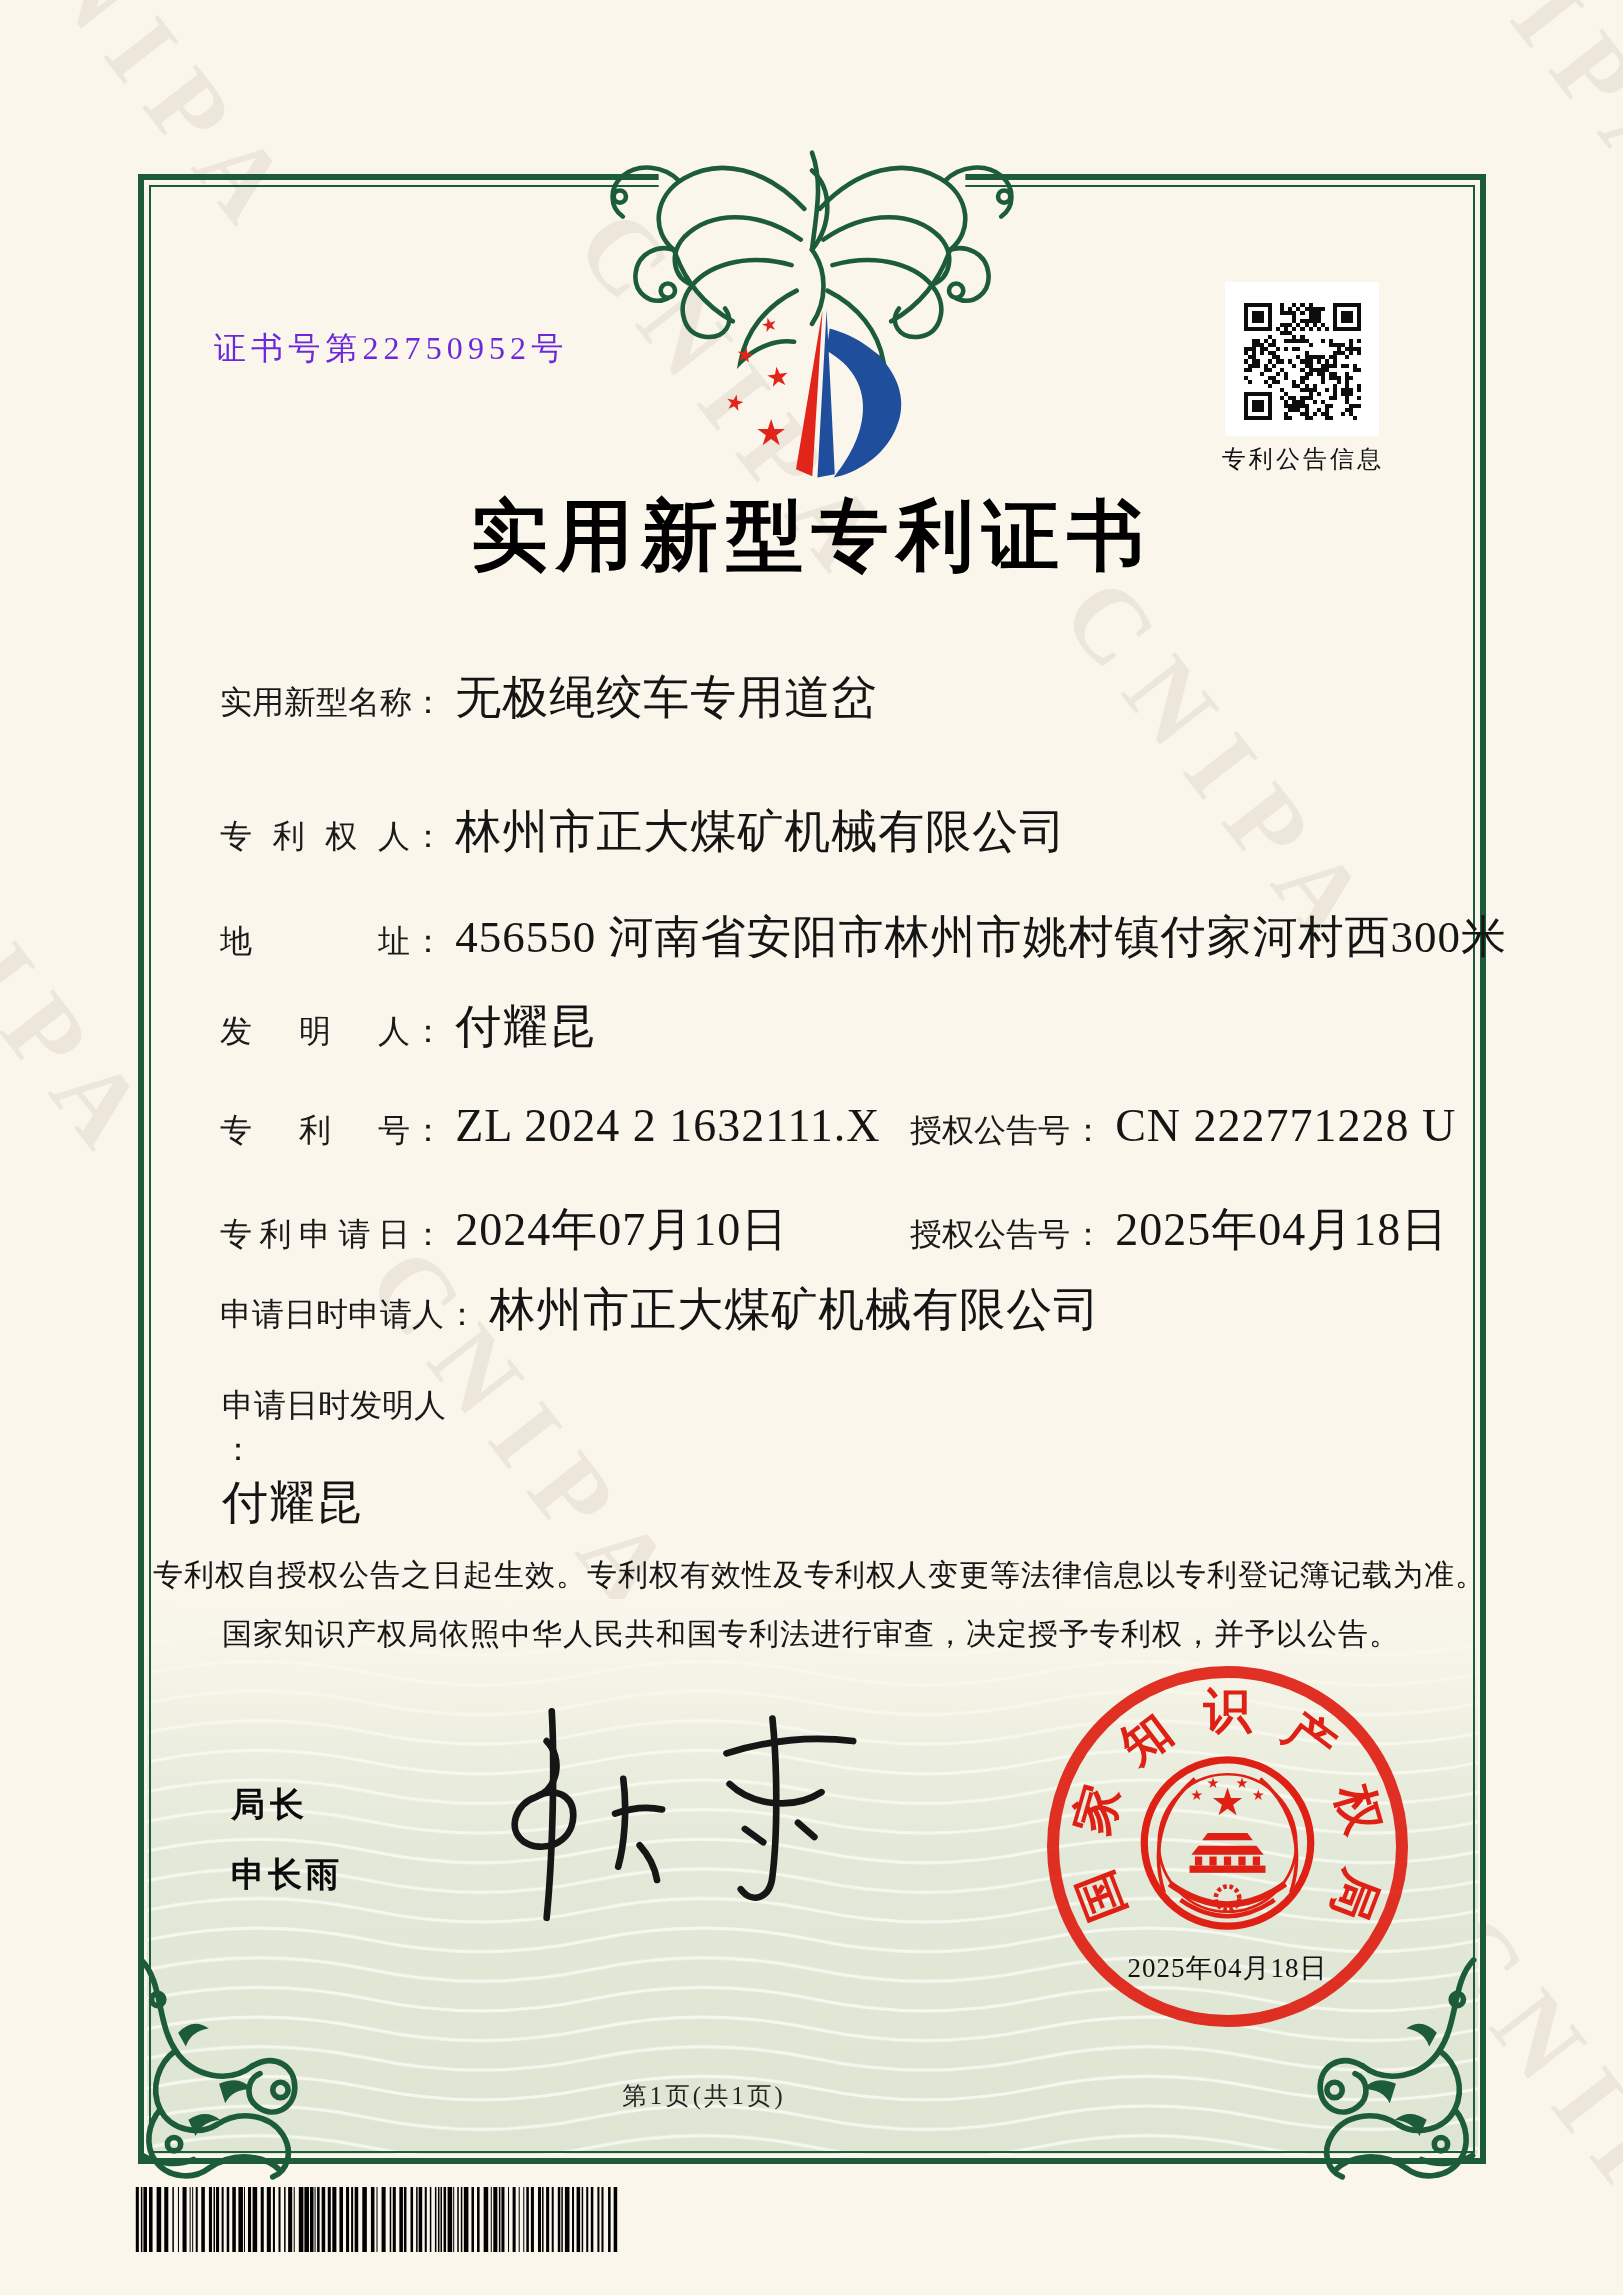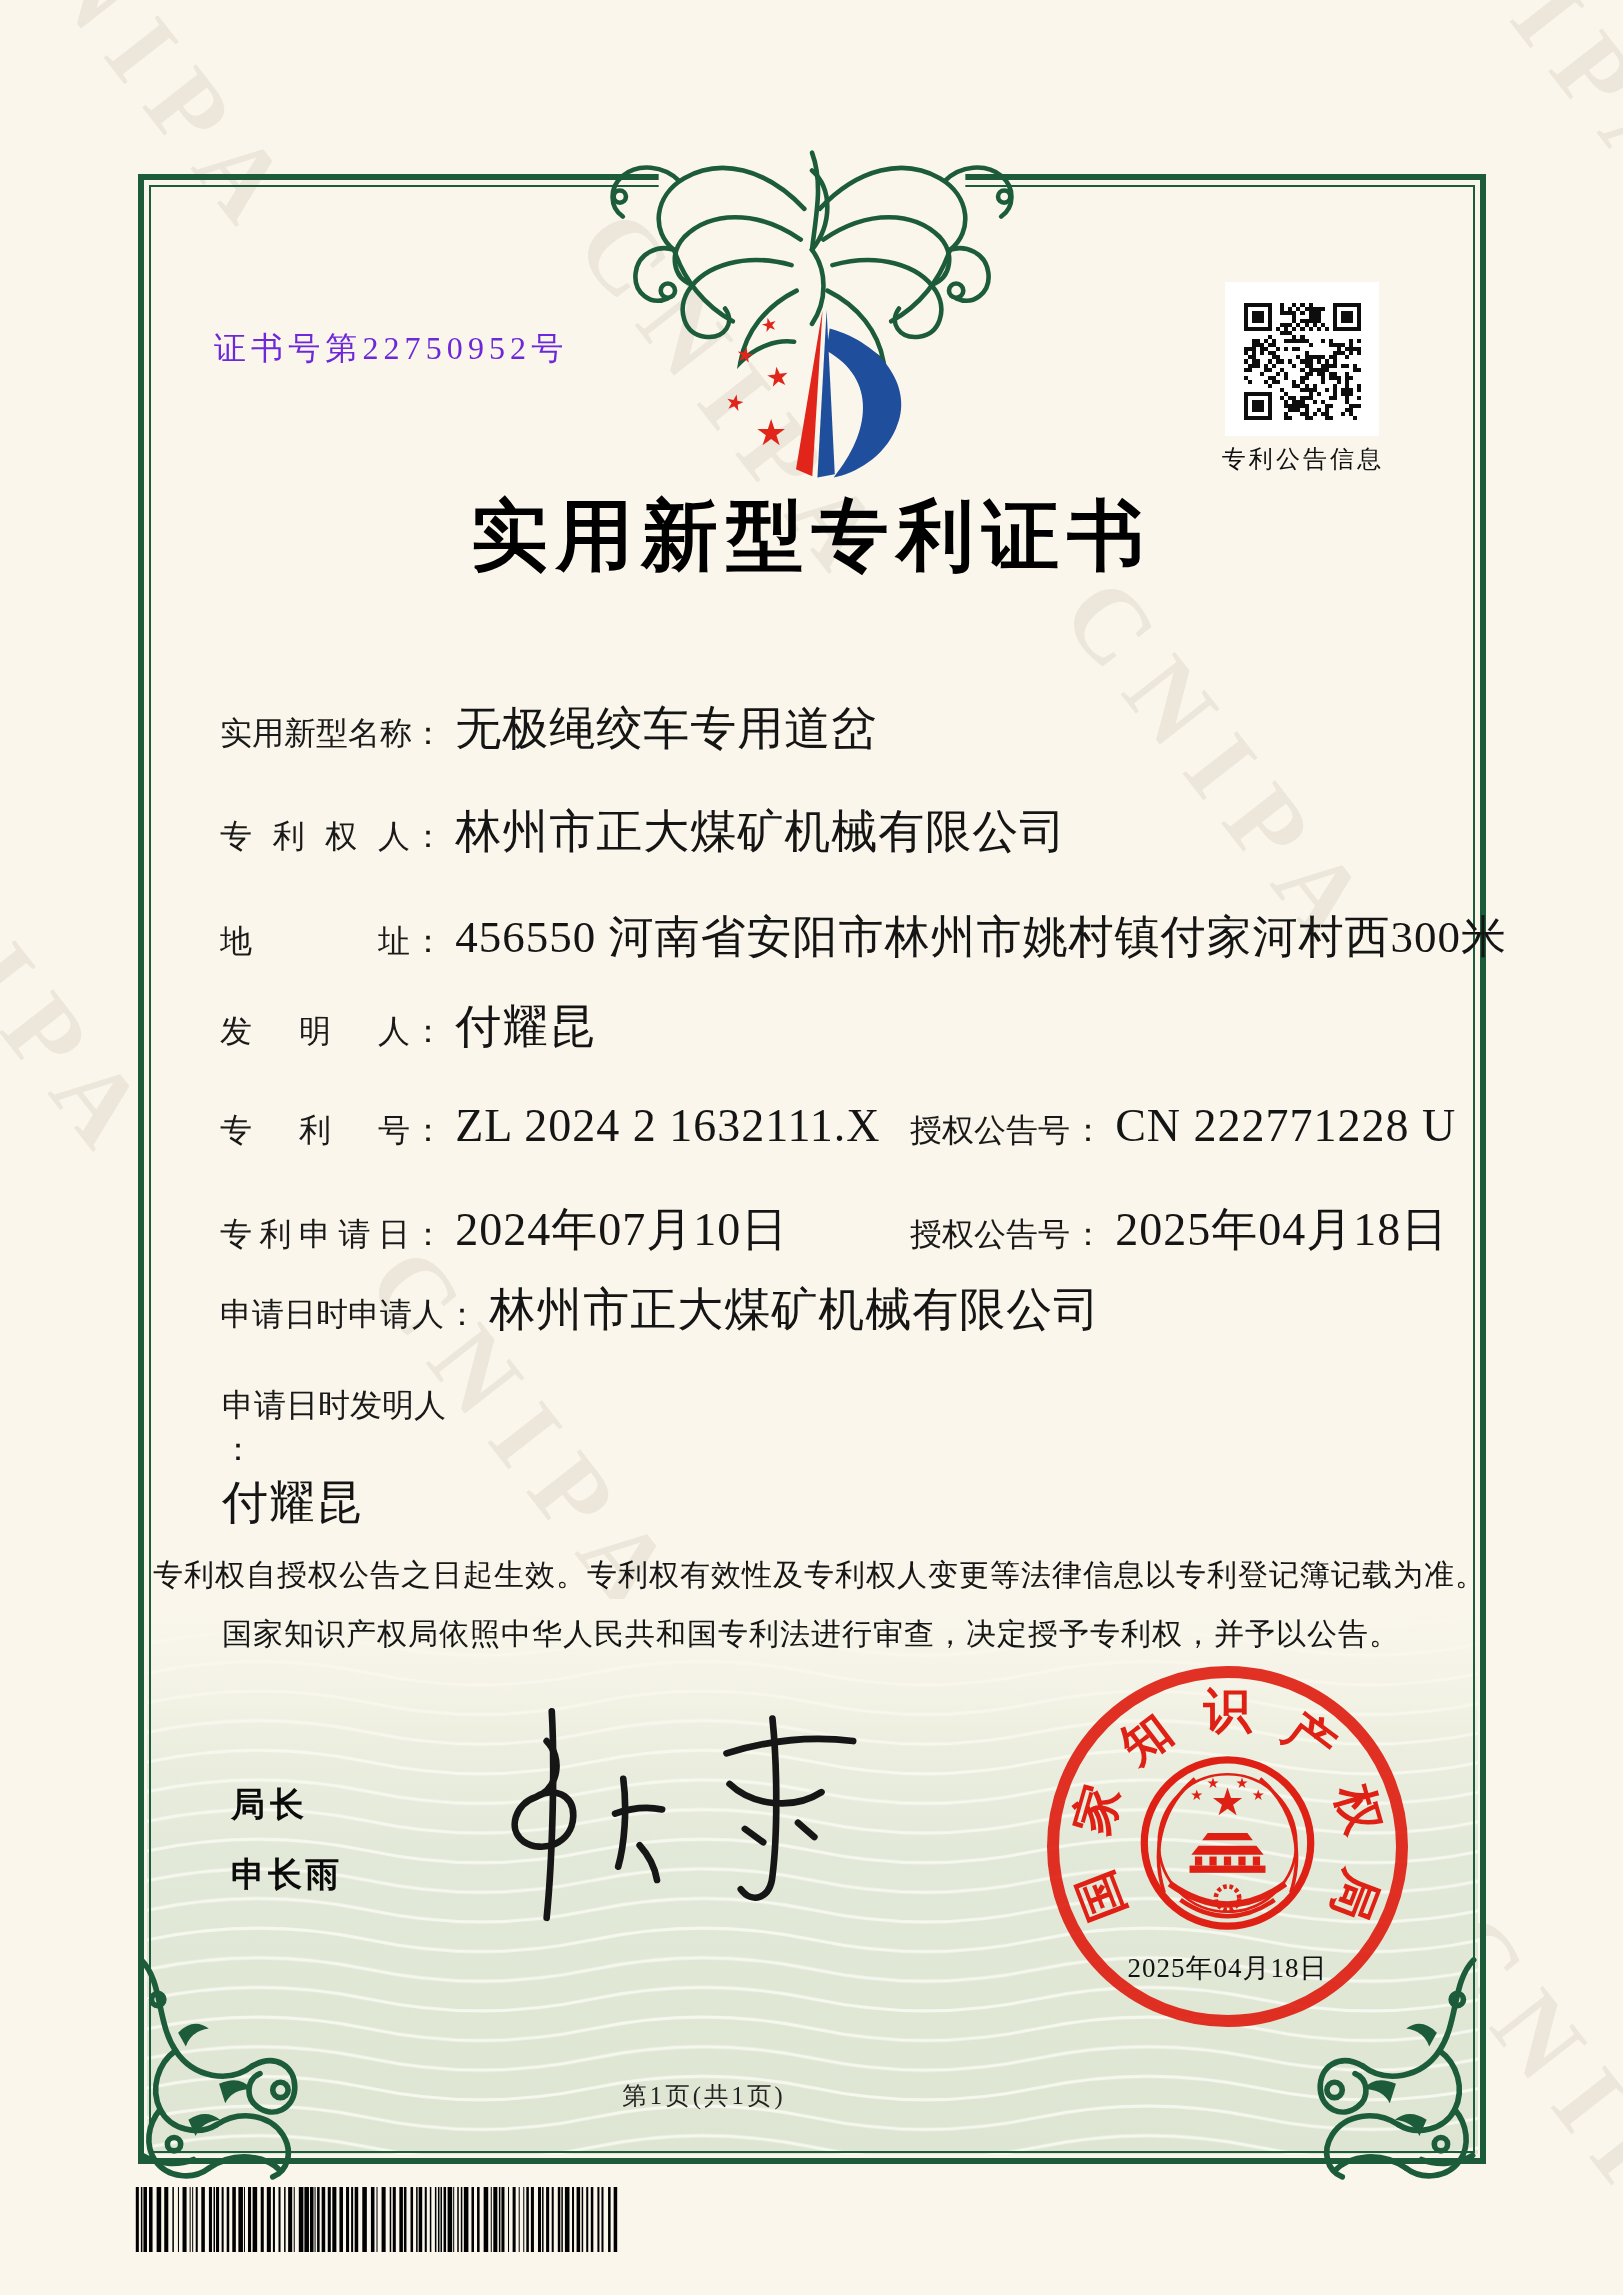--- a/index.html
+++ b/index.html
@@ -36,21 +36,21 @@
   .title{position:absolute;left:50%;top:485px;transform:translateX(-50%);z-index:5;white-space:nowrap;
          font-size:77px;font-weight:700;letter-spacing:8.2px;color:#000;}
 
   
   .row{position:absolute;z-index:5;display:flex;align-items:baseline;white-space:nowrap;color:#151515;}
   .lbl{font-size:32px;color:#1a1a1a;}
   .jlbl{display:inline-block;width:190px;text-align:justify;text-align-last:justify;}
   .cln{font-size:32px;margin:0 11.2px 0 2px;}
   .val{font-size:46px;letter-spacing:1px;}
   .val-sm{font-size:45px;}
-  .r1{left:220px;top:698px;} .r2{left:220px;top:801px;} .r3{left:220px;top:907px;}
+  .r1{left:220px;top:667px;} .r2{left:220px;top:801px;} .r3{left:220px;top:907px;}
   .r4{left:220px;top:996px;} .r5{left:220px;top:1099px;} .r5b{left:910px;top:1099px;}
   .r6{left:220px;top:1199px;} .r6b{left:910px;top:1199px;}
   .r7{left:220px;top:1279px;} .r8{left:220px;top:1384px;flex-direction:column;}
 
   
   .notice{position:absolute;left:153px;top:1545px;width:1316px;z-index:5;color:#161616;
           font-size:30px;line-height:59px;letter-spacing:1px;}
   .notice div{text-align:center;white-space:nowrap;}
 
   

